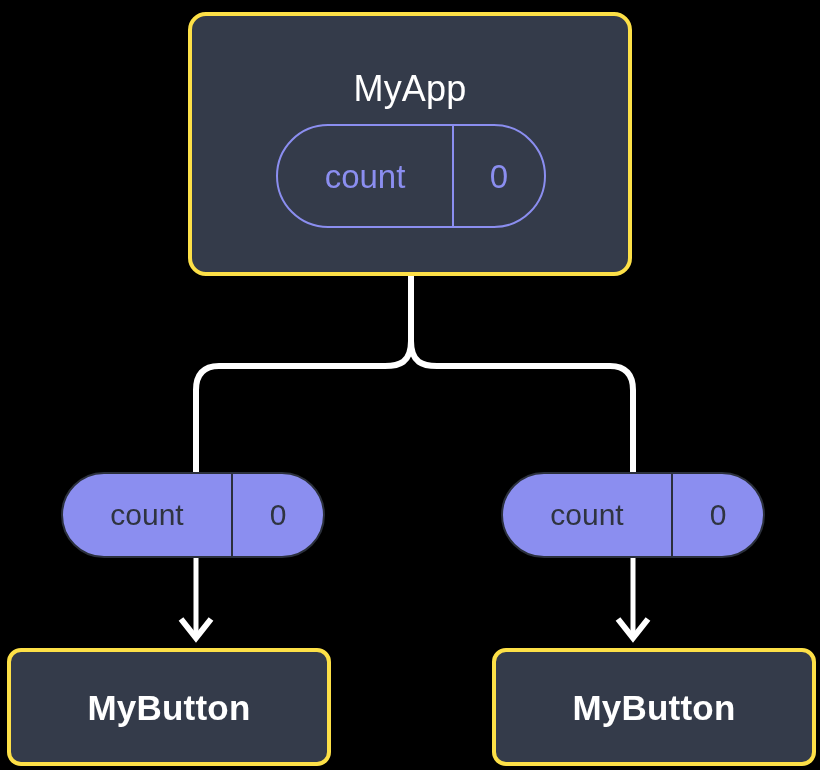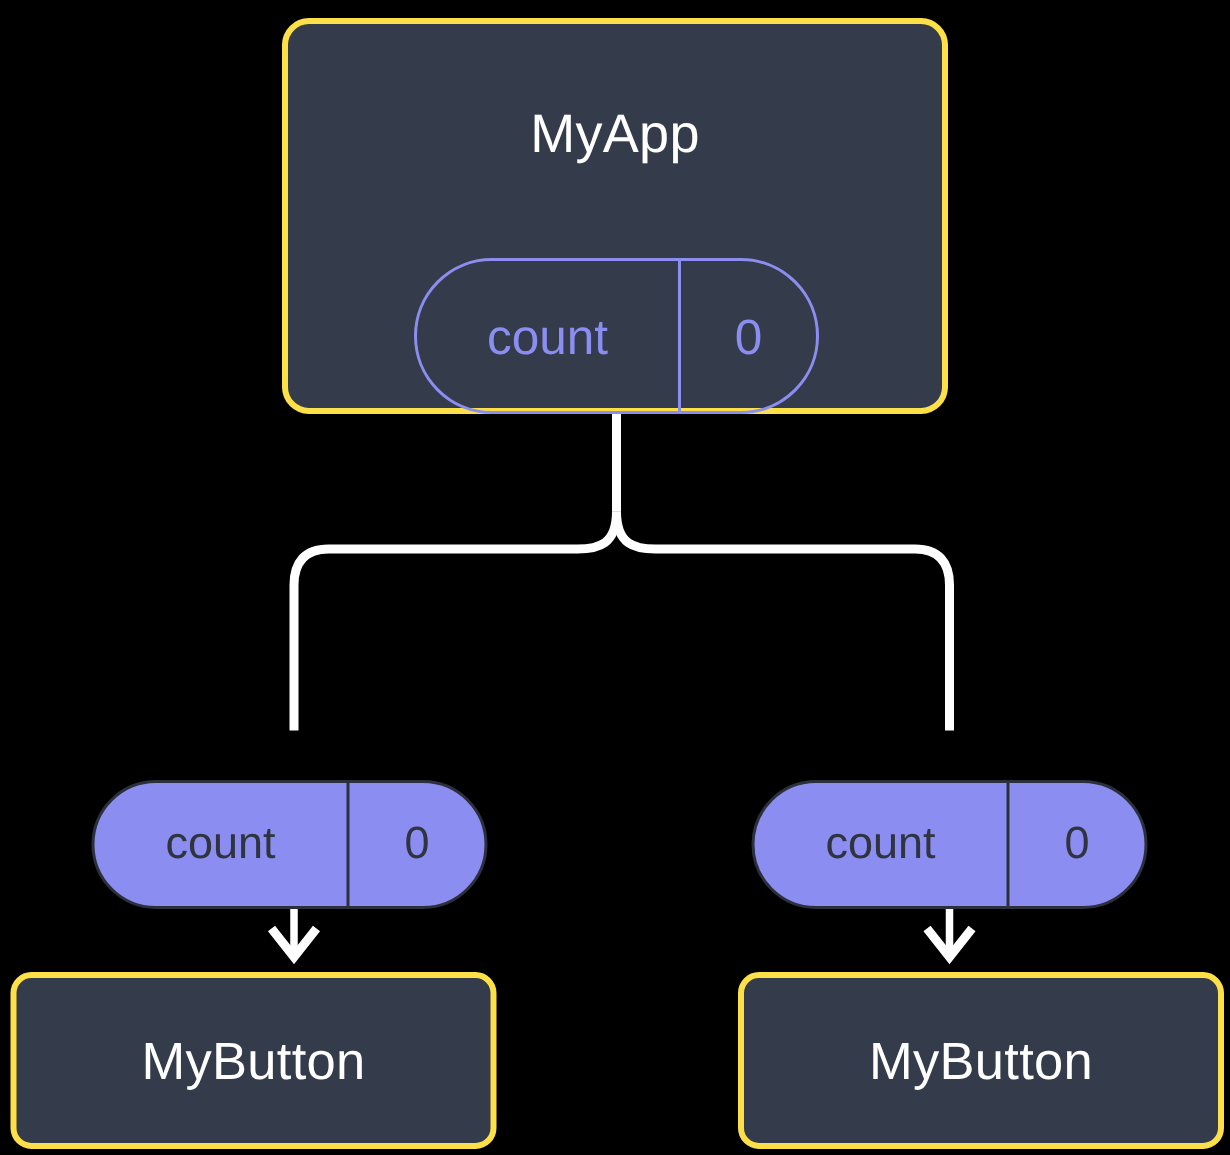--- a/index.html
+++ b/index.html
@@ -63,31 +63,30 @@
 
   
   .leaf-box {
     width: 324px;
     height: 118px;
     top: 648px;
     justify-content: center;
   }
   #leaf-box-left  { left: 7px; }
   #leaf-box-right { left: 492px; }
-  .leaf-box .comp-title { font-size: 35px; }
+  .leaf-box .comp-title { font-size: 35px; font-weight: bold; }
 
   
   .pill {
     position: absolute;
     box-sizing: border-box;
     display: flex;
     align-items: stretch;
     border-radius: 999px;
     overflow: hidden;
-    margin-top: 48px;
   }
   .pill .pill-key,
   .pill .pill-val {
     display: flex;
     align-items: center;
     justify-content: center;
     white-space: nowrap;
     line-height: 1;
   }
 

